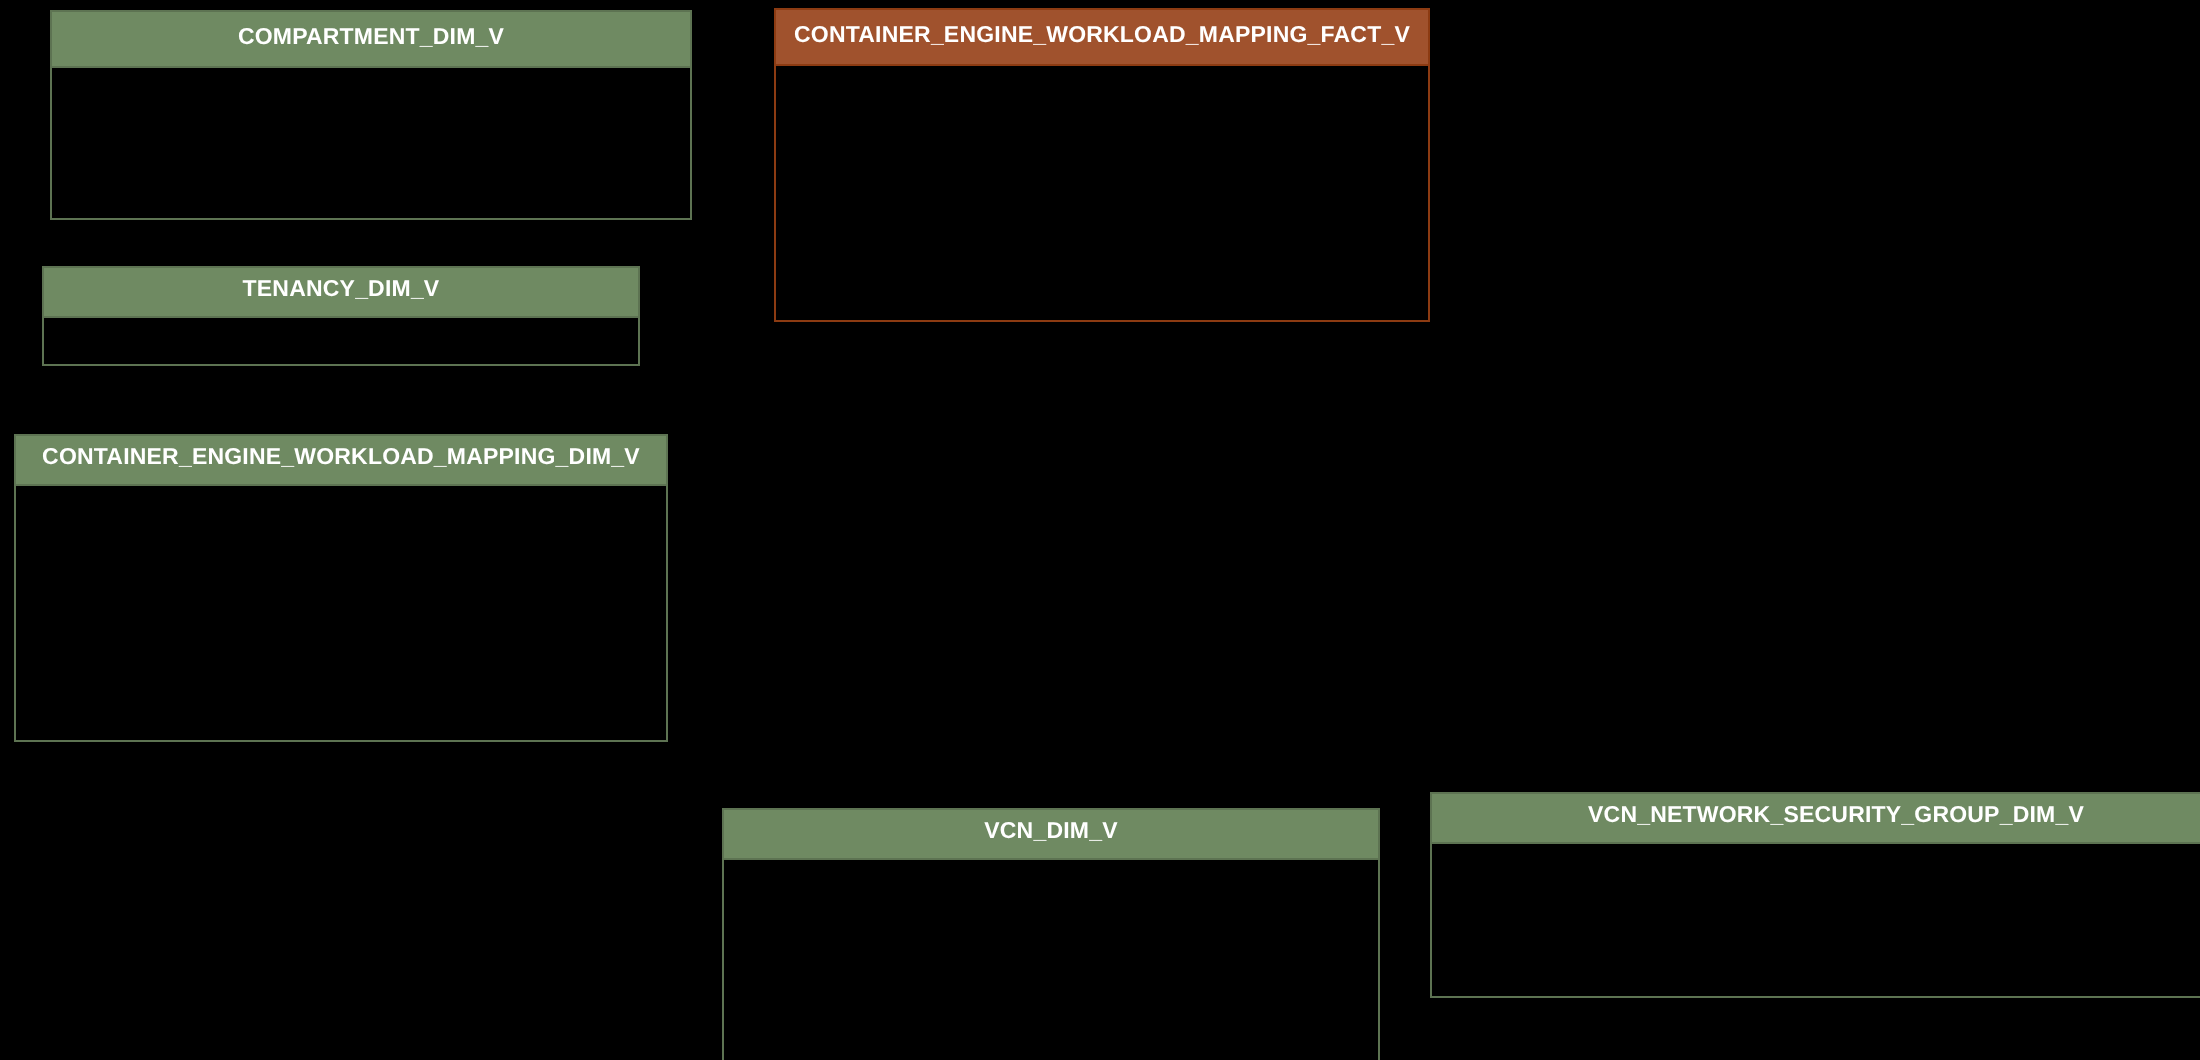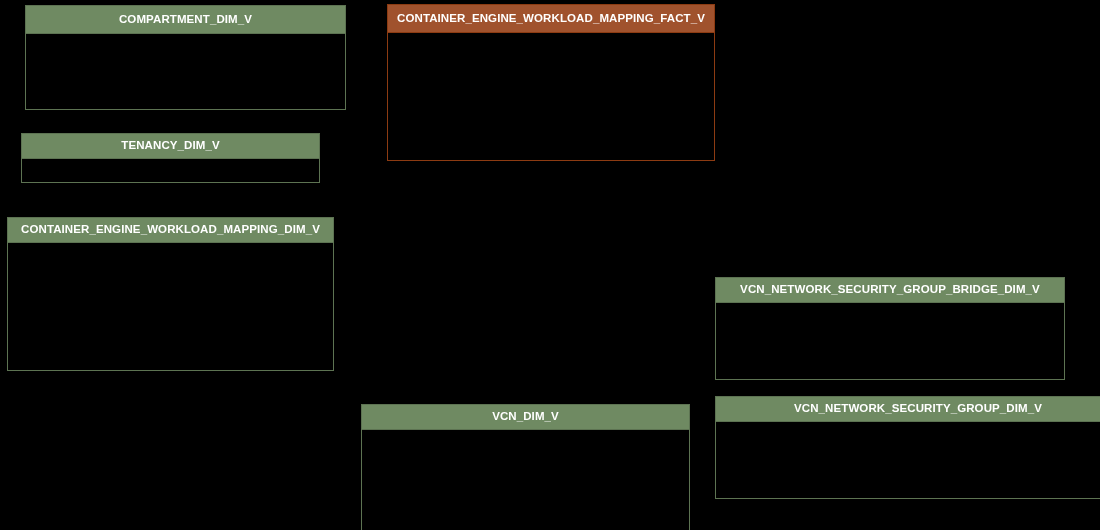--- a/index.html
+++ b/index.html
@@ -77,24 +77,20 @@
     <div class="entity-header" style="height:25px;">CONTAINER_ENGINE_WORKLOAD_MAPPING_DIM_V</div>
     <div class="entity-body"></div>
   </div>
 
   <div class="entity orange" style="left:387px; top:4px; width:328px; height:157px;">
     <div class="entity-header" style="height:28px;">CONTAINER_ENGINE_WORKLOAD_MAPPING_FACT_V</div>
     <div class="entity-body"></div>
   </div>
 
 
-  <div class="entity green" style="left:715px; top:277px; width:350px; height:103px;">
-    <div class="entity-header" style="height:25px;">VCN_NETWORK_SECURITY_GROUP_BRIDGE_DIM_V</div>
-    <div class="entity-body"></div>
-  </div>
 
   <div class="entity green" style="left:715px; top:396px; width:406px; height:103px;gap:37px;">
     <div class="entity-header" style="height:25px;">VCN_NETWORK_SECURITY_GROUP_DIM_V</div>
     <div class="entity-body"></div>
   </div>
 
   <div class="entity green" style="left:361px; top:366px; width:329px; height:158px;margin-top:38px;">
     <div class="entity-header" style="height:25px;">VCN_DIM_V</div>
     <div class="entity-body"></div>
   </div>

